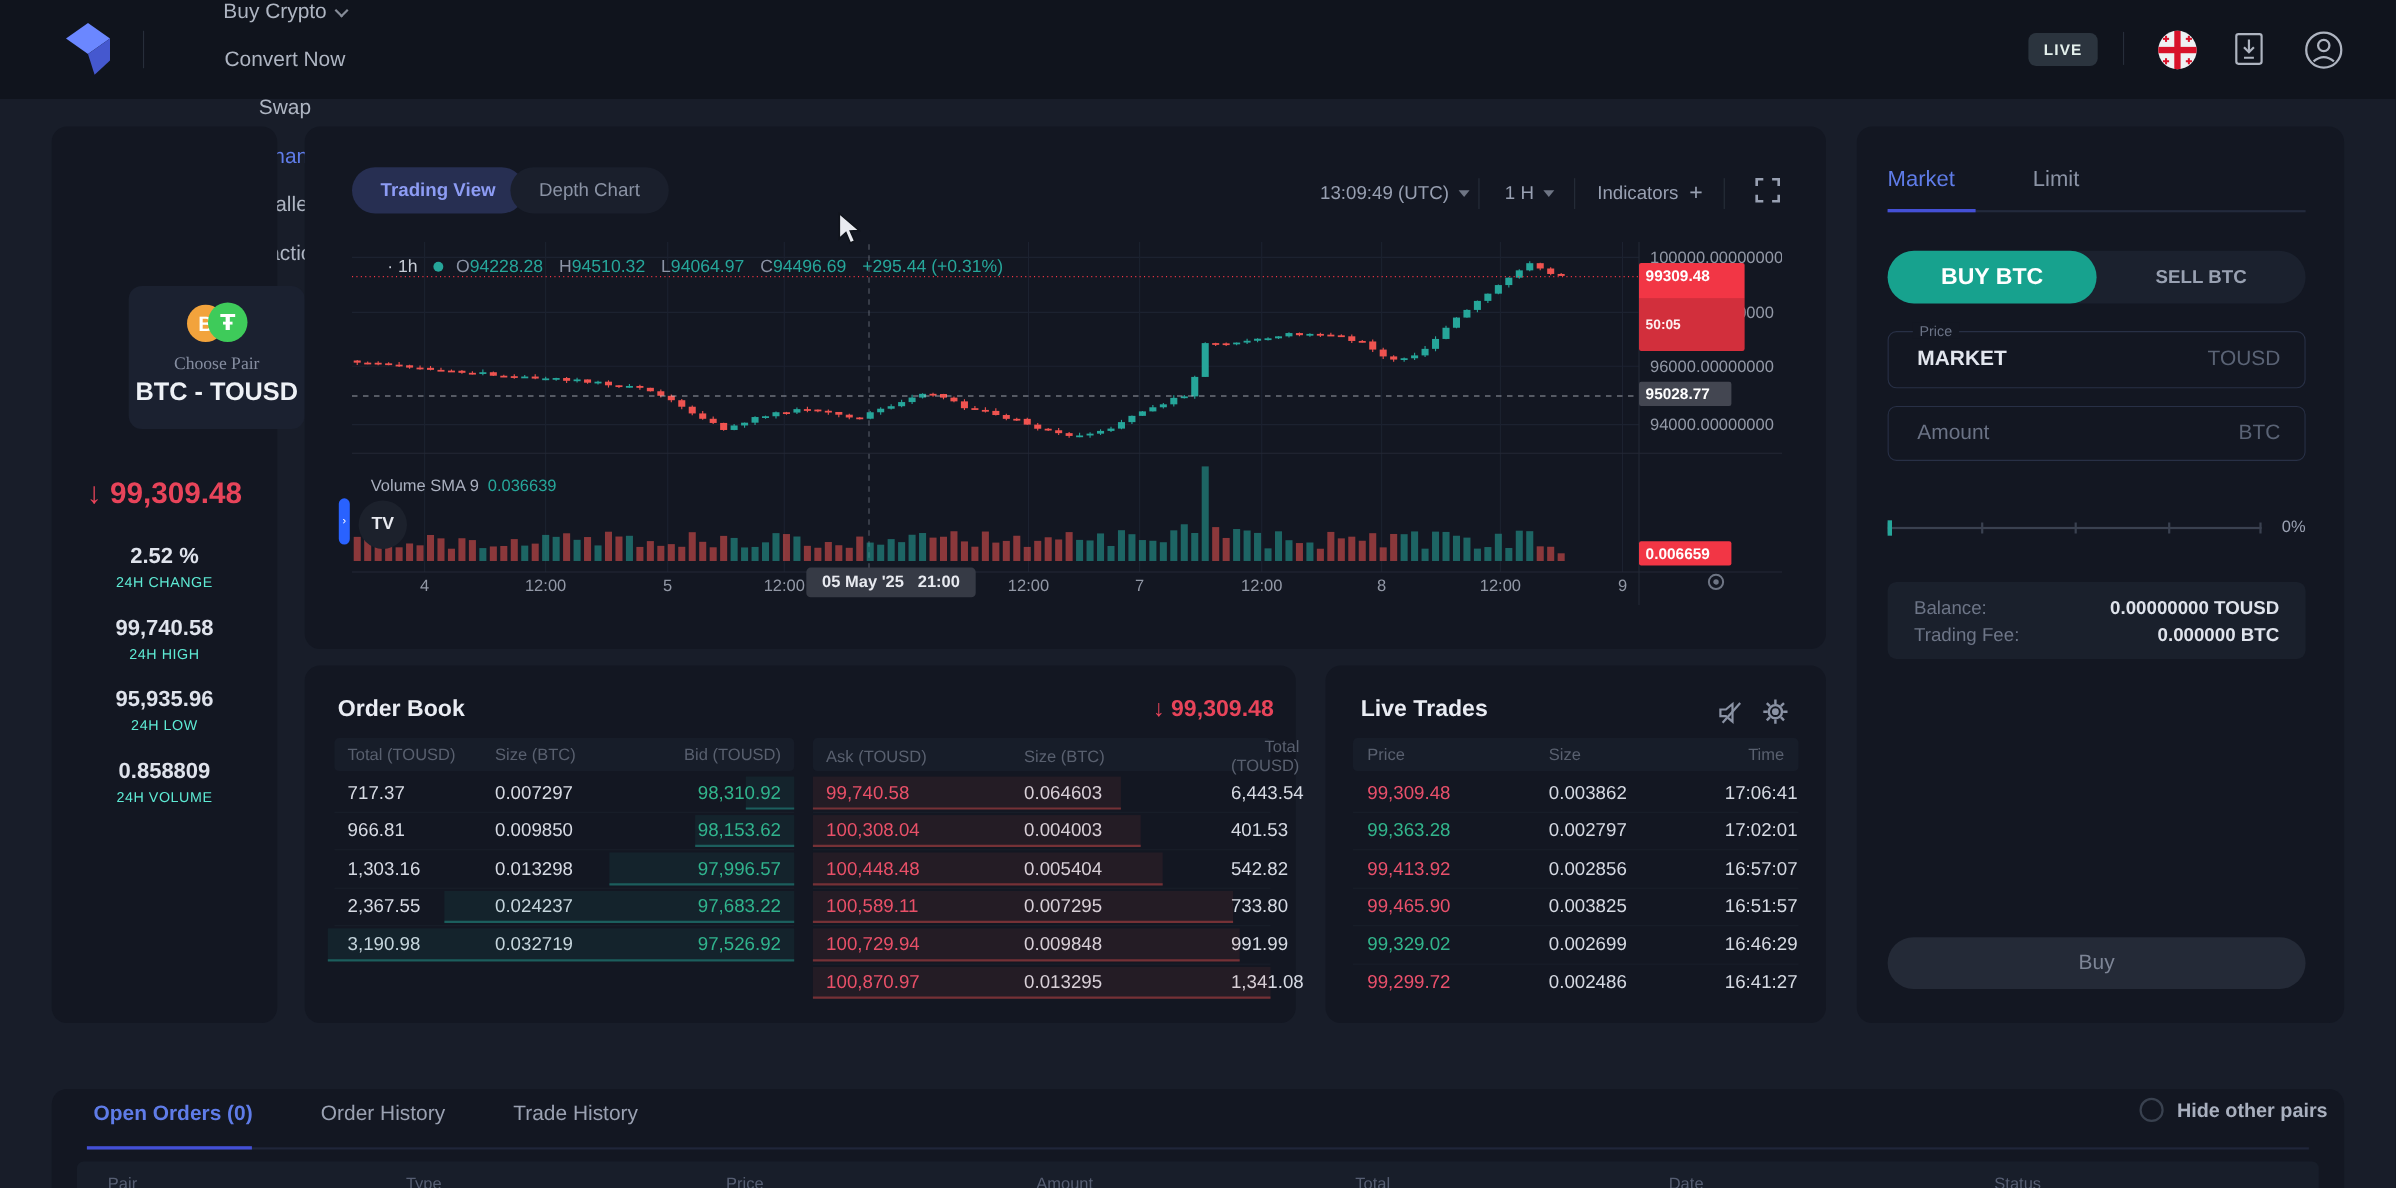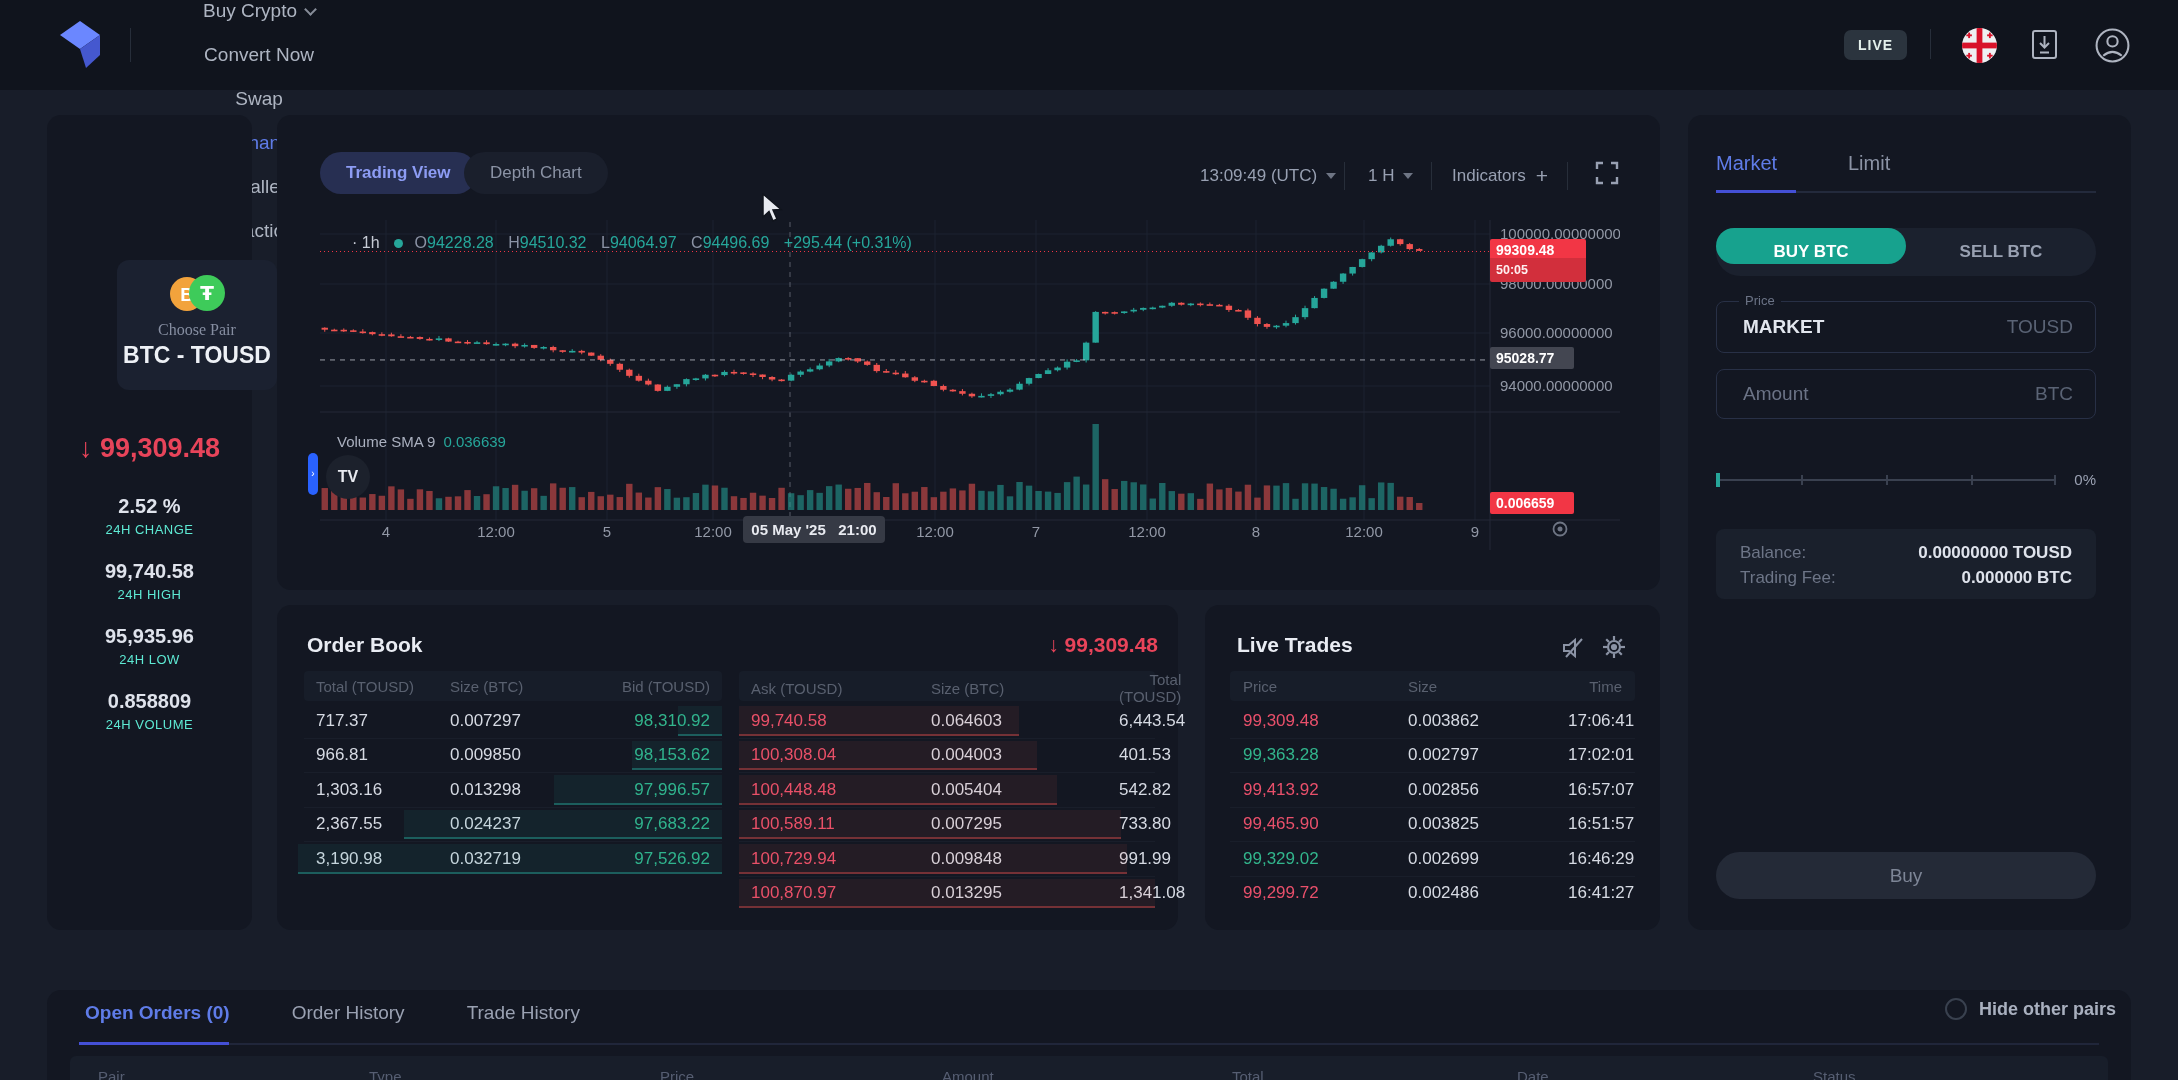--- a/index.html
+++ b/index.html
@@ -35,24 +35,24 @@
   
   #chart-svg{position:absolute;left:320px;top:220px;}
   #chart-legend{position:absolute;left:352px;top:234px;font-size:16px;color:#c7ccd6;white-space:nowrap;}
   #chart-legend .lgray{color:#8b93a5;}
   #chart-legend .lteal{color:#26a69a;}
   .series-dot{display:inline-block;width:9px;height:9px;border-radius:50%;background:#26a69a;margin:0 12px 0 14px;}
   #vol-label{position:absolute;left:337px;top:433px;font-size:15px;color:#aab0bf;}
   #vol-label b{color:#26a69a;font-weight:normal;margin-left:8px;}
   .axis-badge{position:absolute;color:#fff;font-weight:bold;border-radius:2px;}
   #last-badge{left:1490px;top:239px;width:84px;background:#f23645;font-size:14px;padding:3px 6px 2px;line-height:16px;}
-  #last-badge .cd{display:block;font-size:12.5px;opacity:.92;background:rgba(0,0,0,.14);margin:0 -6px -2px;padding:4px 6px;}
+  #last-badge .cd{display:block;font-size:12.5px;opacity:.92;background:rgba(0,0,0,.14);margin:13px -6px -2px;padding:16px 6px;}
   #cross-badge{left:1490px;top:347px;width:72px;background:#434651;font-size:14px;line-height:22px;padding:0 6px;}
   #volax-badge{left:1490px;top:492px;width:72px;background:#f23645;font-size:14px;line-height:22px;padding:0 6px;}
-  #time-tip{position:absolute;left:733px;top:516px;width:142px;height:27px;background:#363a45;border-radius:4px;color:#e8eaf0;font-size:15px;font-weight:bold;line-height:27px;text-align:center;white-space:pre;margin-left:10px;}
+  #time-tip{position:absolute;left:733px;top:516px;width:154px;height:27px;background:#363a45;border-radius:4px;color:#e8eaf0;font-size:15px;font-weight:bold;line-height:27px;text-align:center;white-space:pre;}
   #pane-handle{position:absolute;left:308px;top:453px;width:10px;height:42px;background:#2962ff;border-radius:5px;color:#fff;font-size:10px;text-align:center;line-height:42px;cursor:pointer;}
   #tv-logo{position:absolute;left:326px;top:455px;width:44px;height:44px;border-radius:50%;background:#1c212c;color:#e8eaf0;font-weight:bold;font-size:16px;text-align:center;line-height:44px;cursor:pointer;}
   #axis-gear{position:absolute;left:1550px;top:519px;}
   
   .sec-title{position:absolute;font-size:21px;font-weight:bold;color:#e9ecf3;}
   #ob-price{position:absolute;left:960px;top:633px;width:198px;text-align:right;font-size:21px;font-weight:bold;color:#e8445a;}
   .tbl-head{position:absolute;height:30px;background:#171d29;border-radius:4px;display:grid;align-items:center;font-size:15px;color:#59606f;}
   .grid-bid{grid-template-columns:134px 146px 1fr;padding:0 12px;}
   .grid-ask{grid-template-columns:138px 146px 1fr;padding:0 12px;gap:42px;}
   .grid-tr{grid-template-columns:165px 160px 1fr;padding:0 13px;}
@@ -69,21 +69,21 @@
   .ask-depth{left:0;background:rgba(239,83,80,.08);border-bottom:2px solid rgba(239,83,80,.4);}
   .tr-row{display:grid;align-items:center;height:33.5px;font-size:17px;color:#d6dae3;}
   .tr-row + .tr-row{border-top:1px solid #191e2a;}
   .ticon{position:absolute;cursor:pointer;}
   
   .rtab{position:absolute;top:152px;font-size:20px;cursor:pointer;color:#8b93a5;}
   .rtab.active{color:#5f7ce8;}
   #rtab-line{position:absolute;left:1716px;top:191px;width:380px;height:2px;background:#232a3c;}
   #rtab-line-active{position:absolute;left:1716px;top:190px;width:80px;height:3px;background:#4450d6;}
   #bs-toggle{position:absolute;left:1716px;top:228px;width:380px;height:48px;background:#1b212e;border-radius:24px;}
-  #buy-btc{position:absolute;left:0;top:0;width:190px;height:36px;background:#17a28e;border-radius:24px;color:#fff;font-weight:bold;font-size:17px;text-align:center;line-height:48px;cursor:pointer;}
+  #buy-btc{position:absolute;left:0;top:0;width:190px;height:48px;background:#17a28e;border-radius:24px;color:#fff;font-weight:bold;font-size:21px;text-align:center;line-height:48px;cursor:pointer;}
   #sell-btc{position:absolute;right:0;top:0;width:190px;height:48px;color:#99a1b2;font-weight:bold;font-size:17px;text-align:center;line-height:48px;cursor:pointer;}
   .field{position:absolute;left:1716px;width:378px;border:1px solid #283046;border-radius:8px;cursor:text;}
   #price-field{top:301px;height:50px;}
   #amount-field{top:369px;height:48px;}
   .field .legend{position:absolute;top:-9px;left:22px;background:#131722;padding:0 6px;font-size:13px;color:#6b7386;}
   .field .fval{position:absolute;left:26px;top:50%;transform:translateY(-50%);font-size:19px;font-weight:bold;color:#e2e6ee;}
   .field .fph{position:absolute;left:26px;top:50%;transform:translateY(-50%);font-size:19px;color:#6b7386;}
   .field .funit{position:absolute;right:22px;top:50%;transform:translateY(-50%);font-size:19px;color:#5a6375;}
   #slider{position:absolute;left:1716px;top:470px;width:380px;height:20px;cursor:pointer;}
   #slider .track{position:absolute;left:0;top:9px;width:340px;height:2px;background:#3a4150;}

